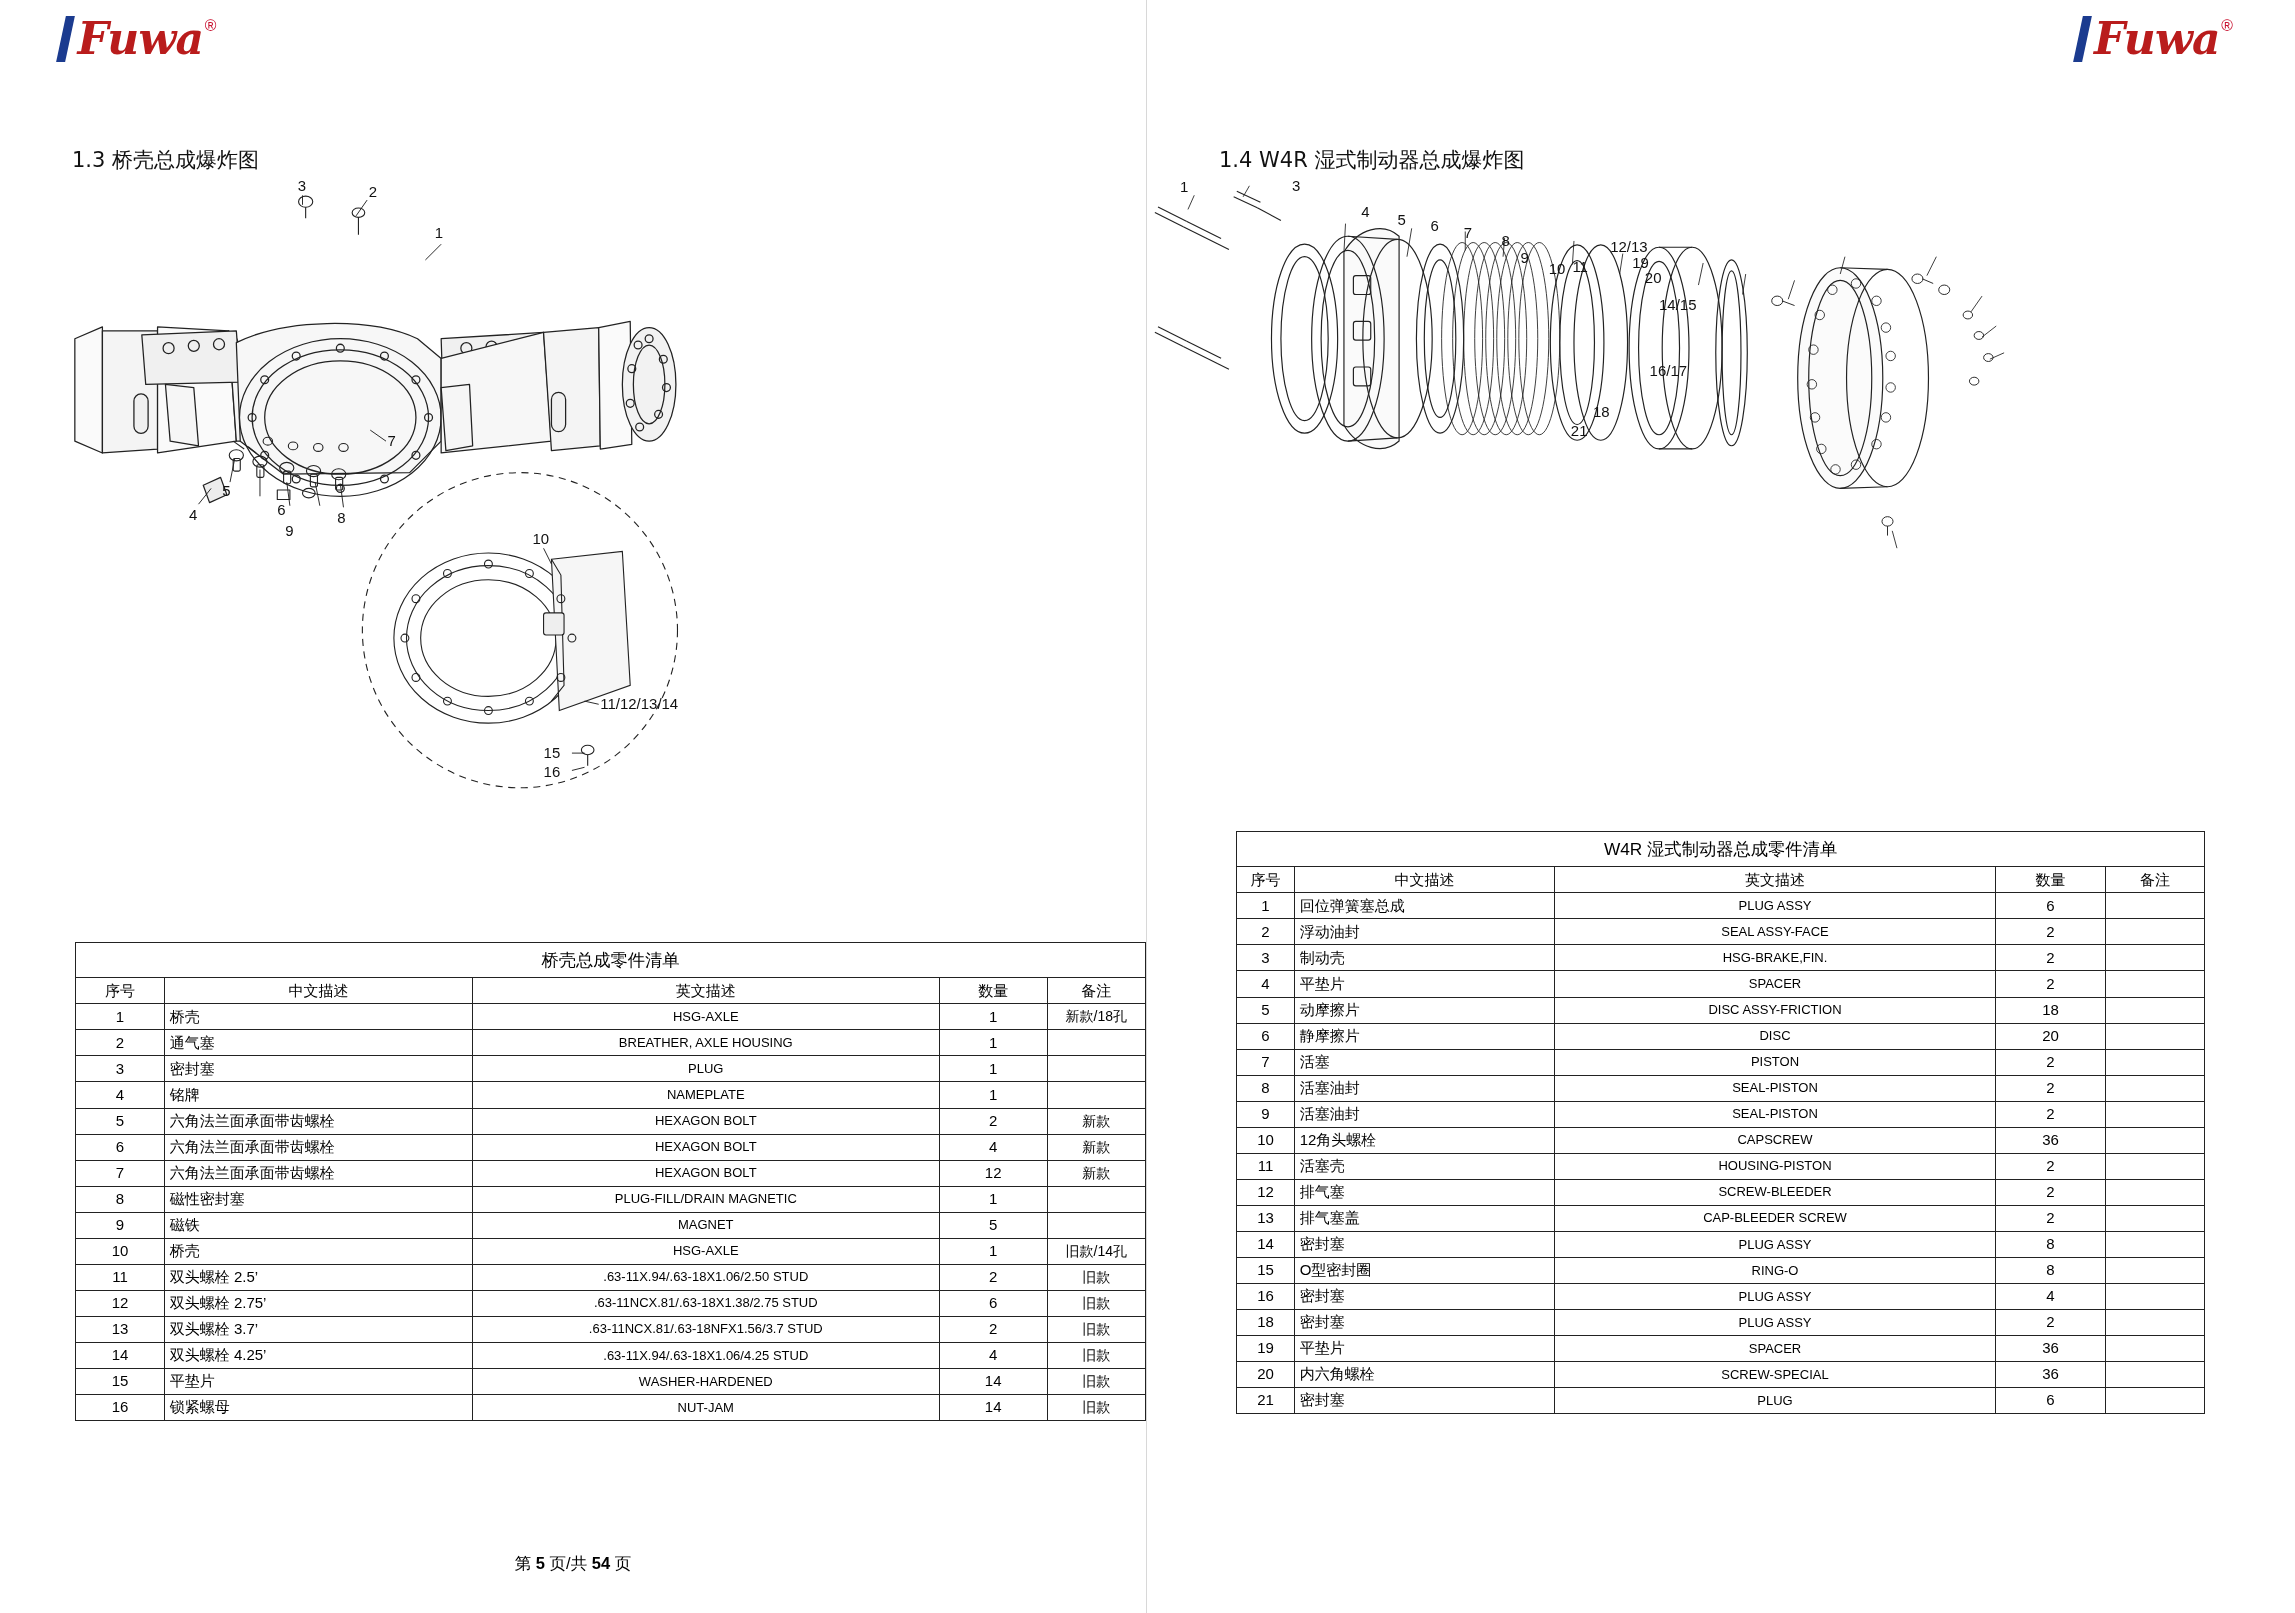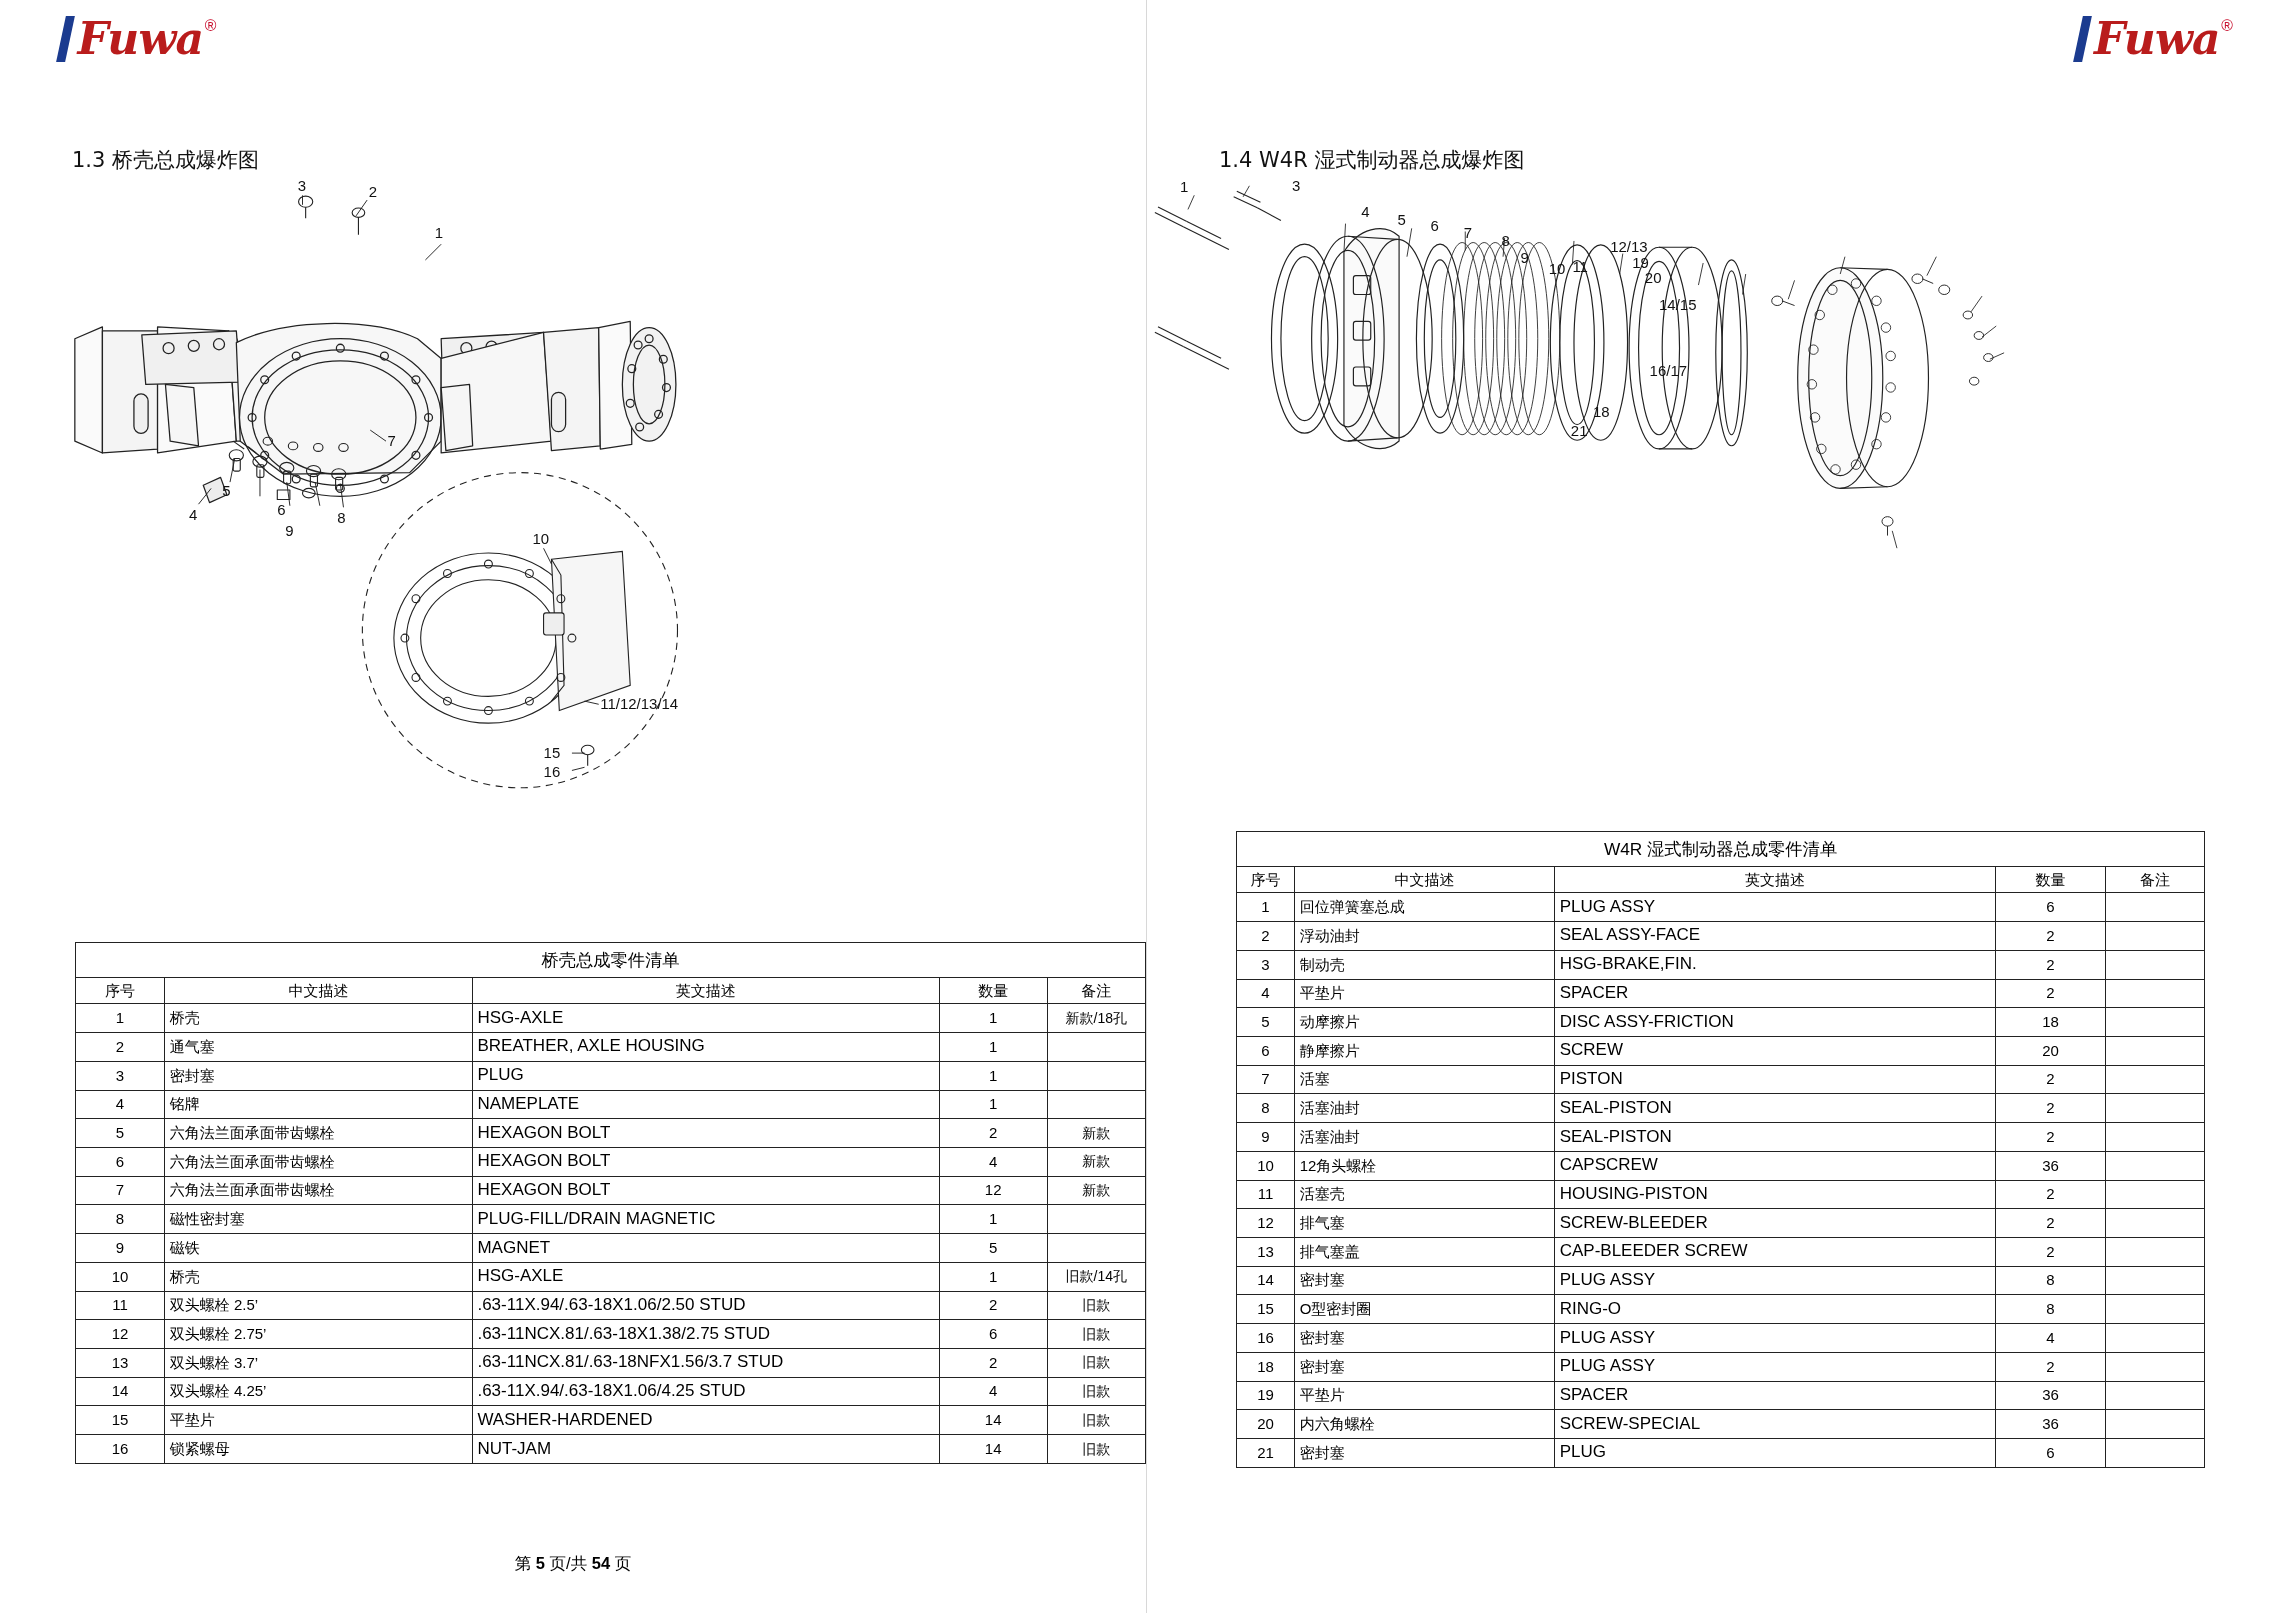--- a/index.html
+++ b/index.html
@@ -104,22 +104,22 @@
     height: 23px;
     box-sizing: border-box;
   }
   table.parts .tbl-caption {
     text-align: center;
     font-size: 17.3px;
     padding: 5.5px 3.2px;
   }
   td.c-no      { text-align: center; }
   td.c-cn      { text-align: left; padding-left: 12.6px; }
-  td.c-en      { text-align: left; padding-left: 9.5px;
-                 font-family: "Liberation Sans", sans-serif; font-size: 17px; }
+  td.c-en      { text-align: center; padding-left: 9.5px;
+                 font-family: "Liberation Sans", sans-serif; font-size: 13px; }
   td.c-qty     { text-align: center; }
   td.c-note    { text-align: center; font-size: 14px; margin-left: 44px; }
 
   
   .tbl-left { width: 686px; }
   .tbl-left col.w1 { width: 57px; }
   .tbl-left col.w2 { width: 197px; }
   .tbl-left col.w3 { width: 299px; }
   .tbl-left col.w4 { width: 69px; }
   .tbl-left col.w5 { width: 63px; }
@@ -664,21 +664,21 @@
             <tr>
               <td class="c-no">5</td>
               <td class="c-cn">动摩擦片</td>
               <td class="c-en">DISC ASSY-FRICTION</td>
               <td class="c-qty">18</td>
               <td class="c-note"></td>
             </tr>
             <tr>
               <td class="c-no">6</td>
               <td class="c-cn">静摩擦片</td>
-              <td class="c-en">SCREW</td>
+              <td class="c-en">DISC</td>
               <td class="c-qty">20</td>
               <td class="c-note"></td>
             </tr>
             <tr>
               <td class="c-no">7</td>
               <td class="c-cn">活塞</td>
               <td class="c-en">PISTON</td>
               <td class="c-qty">2</td>
               <td class="c-note"></td>
             </tr>

